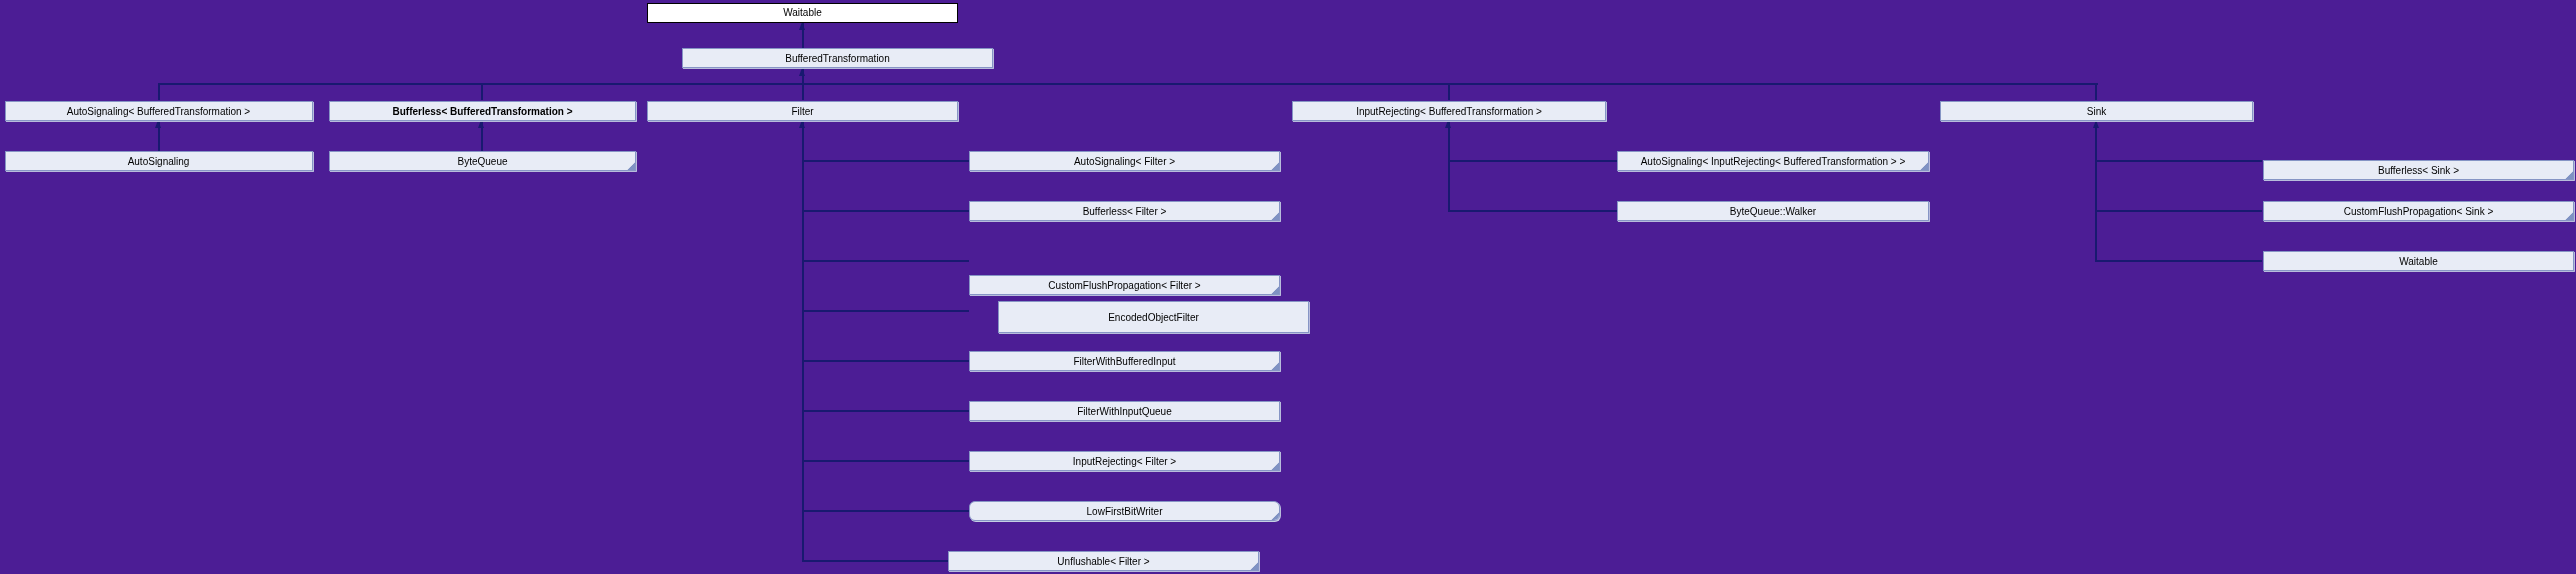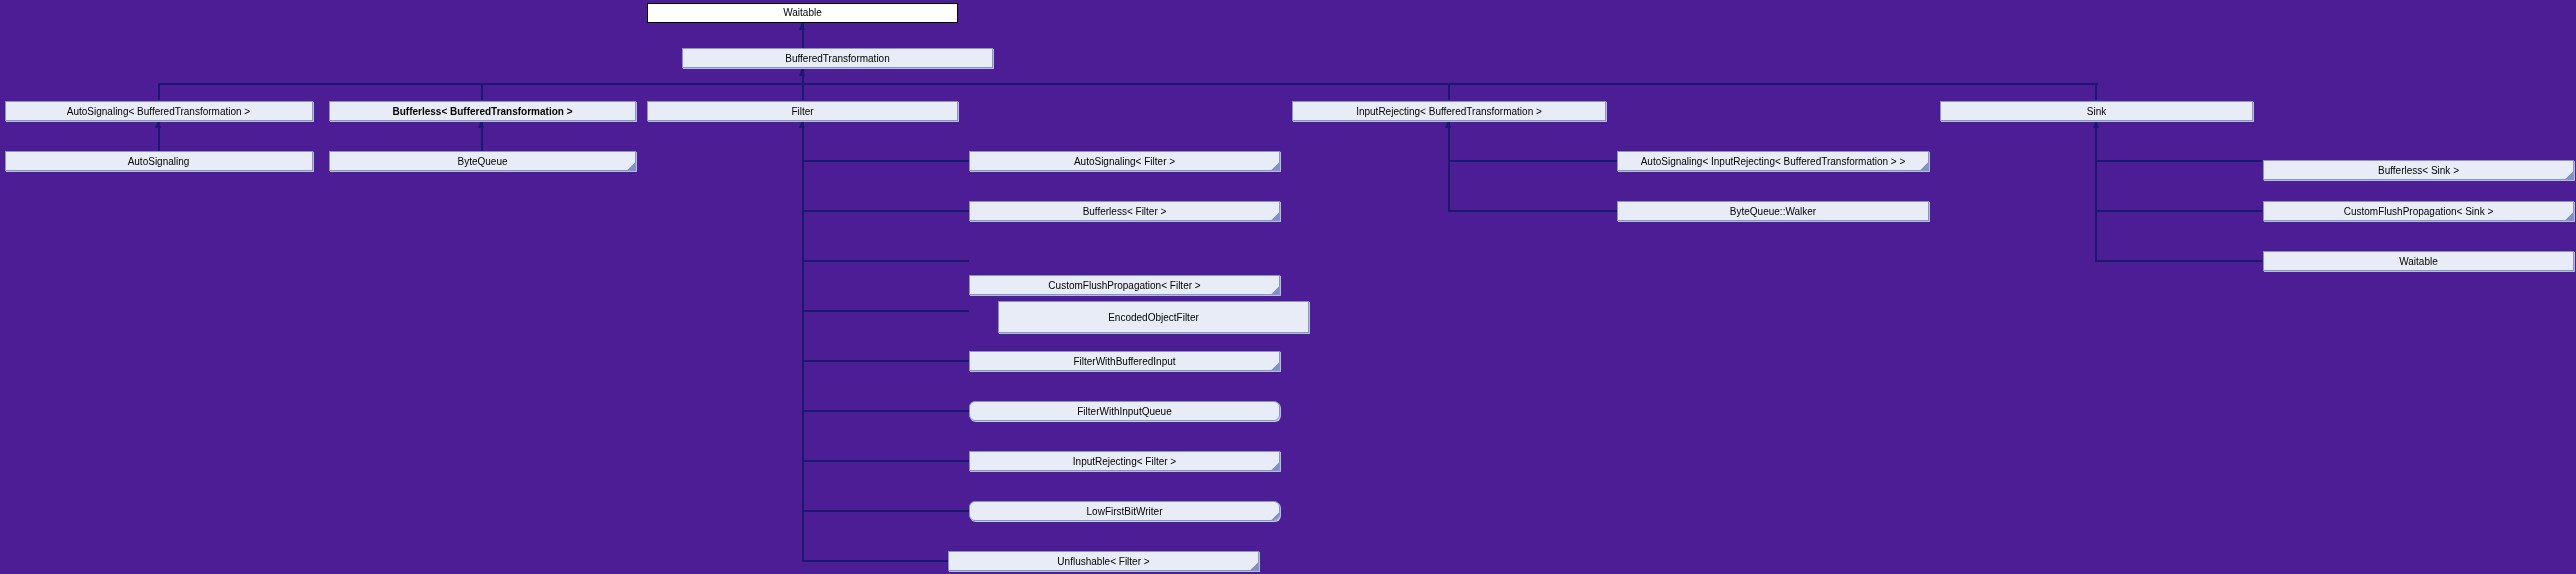--- a/index.html
+++ b/index.html
@@ -146,21 +146,21 @@
       <span class="label">CustomFlushPropagation&lt; Filter &gt;</span>
       <div class="fold"></div>
     </div>
     <div class="node" style="left: 969px; top: 301px; width: 311px; height: 32px; margin-left: 29px;">
       <span class="label">EncodedObjectFilter</span>
     </div>
     <div class="node" style="left: 969px; top: 351px; width: 311px; height: 20px;">
       <span class="label">FilterWithBufferedInput</span>
       <div class="fold"></div>
     </div>
-    <div class="node" style="left: 969px; top: 401px; width: 311px; height: 20px; border-radius: 6px;">
+    <div class="node" style="left: 969px; top: 401px; width: 311px; height: 20px;">
       <span class="label">FilterWithInputQueue</span>
     </div>
     <div class="node" style="left: 969px; top: 451px; width: 311px; height: 20px;">
       <span class="label">InputRejecting&lt; Filter &gt;</span>
       <div class="fold"></div>
     </div>
     <div class="node" style="left: 969px; top: 501px; width: 311px; height: 20px; border-radius: 6px;">
       <span class="label">LowFirstBitWriter</span>
       <div class="fold"></div>
     </div>

